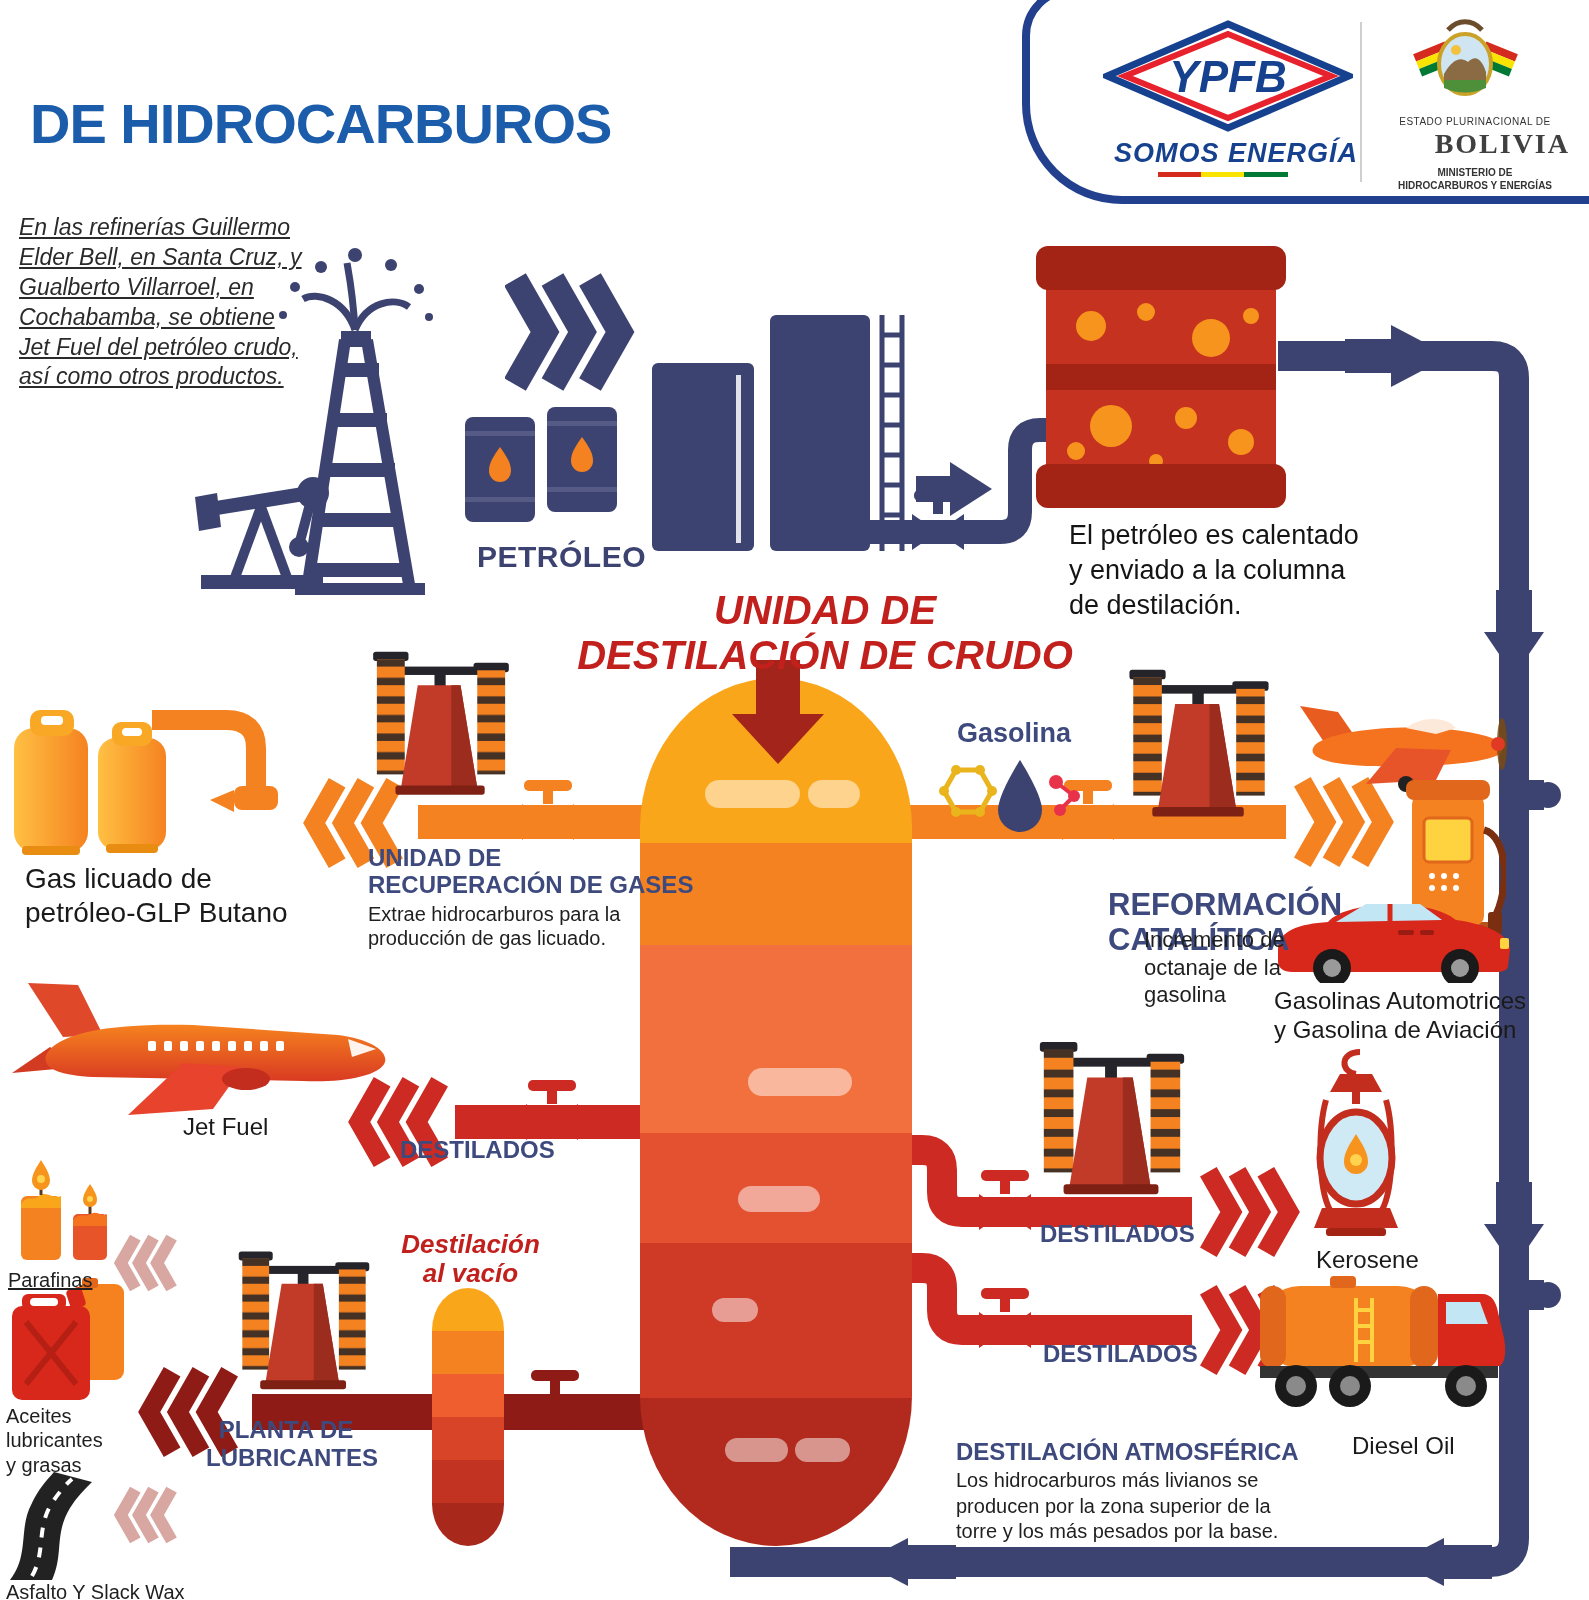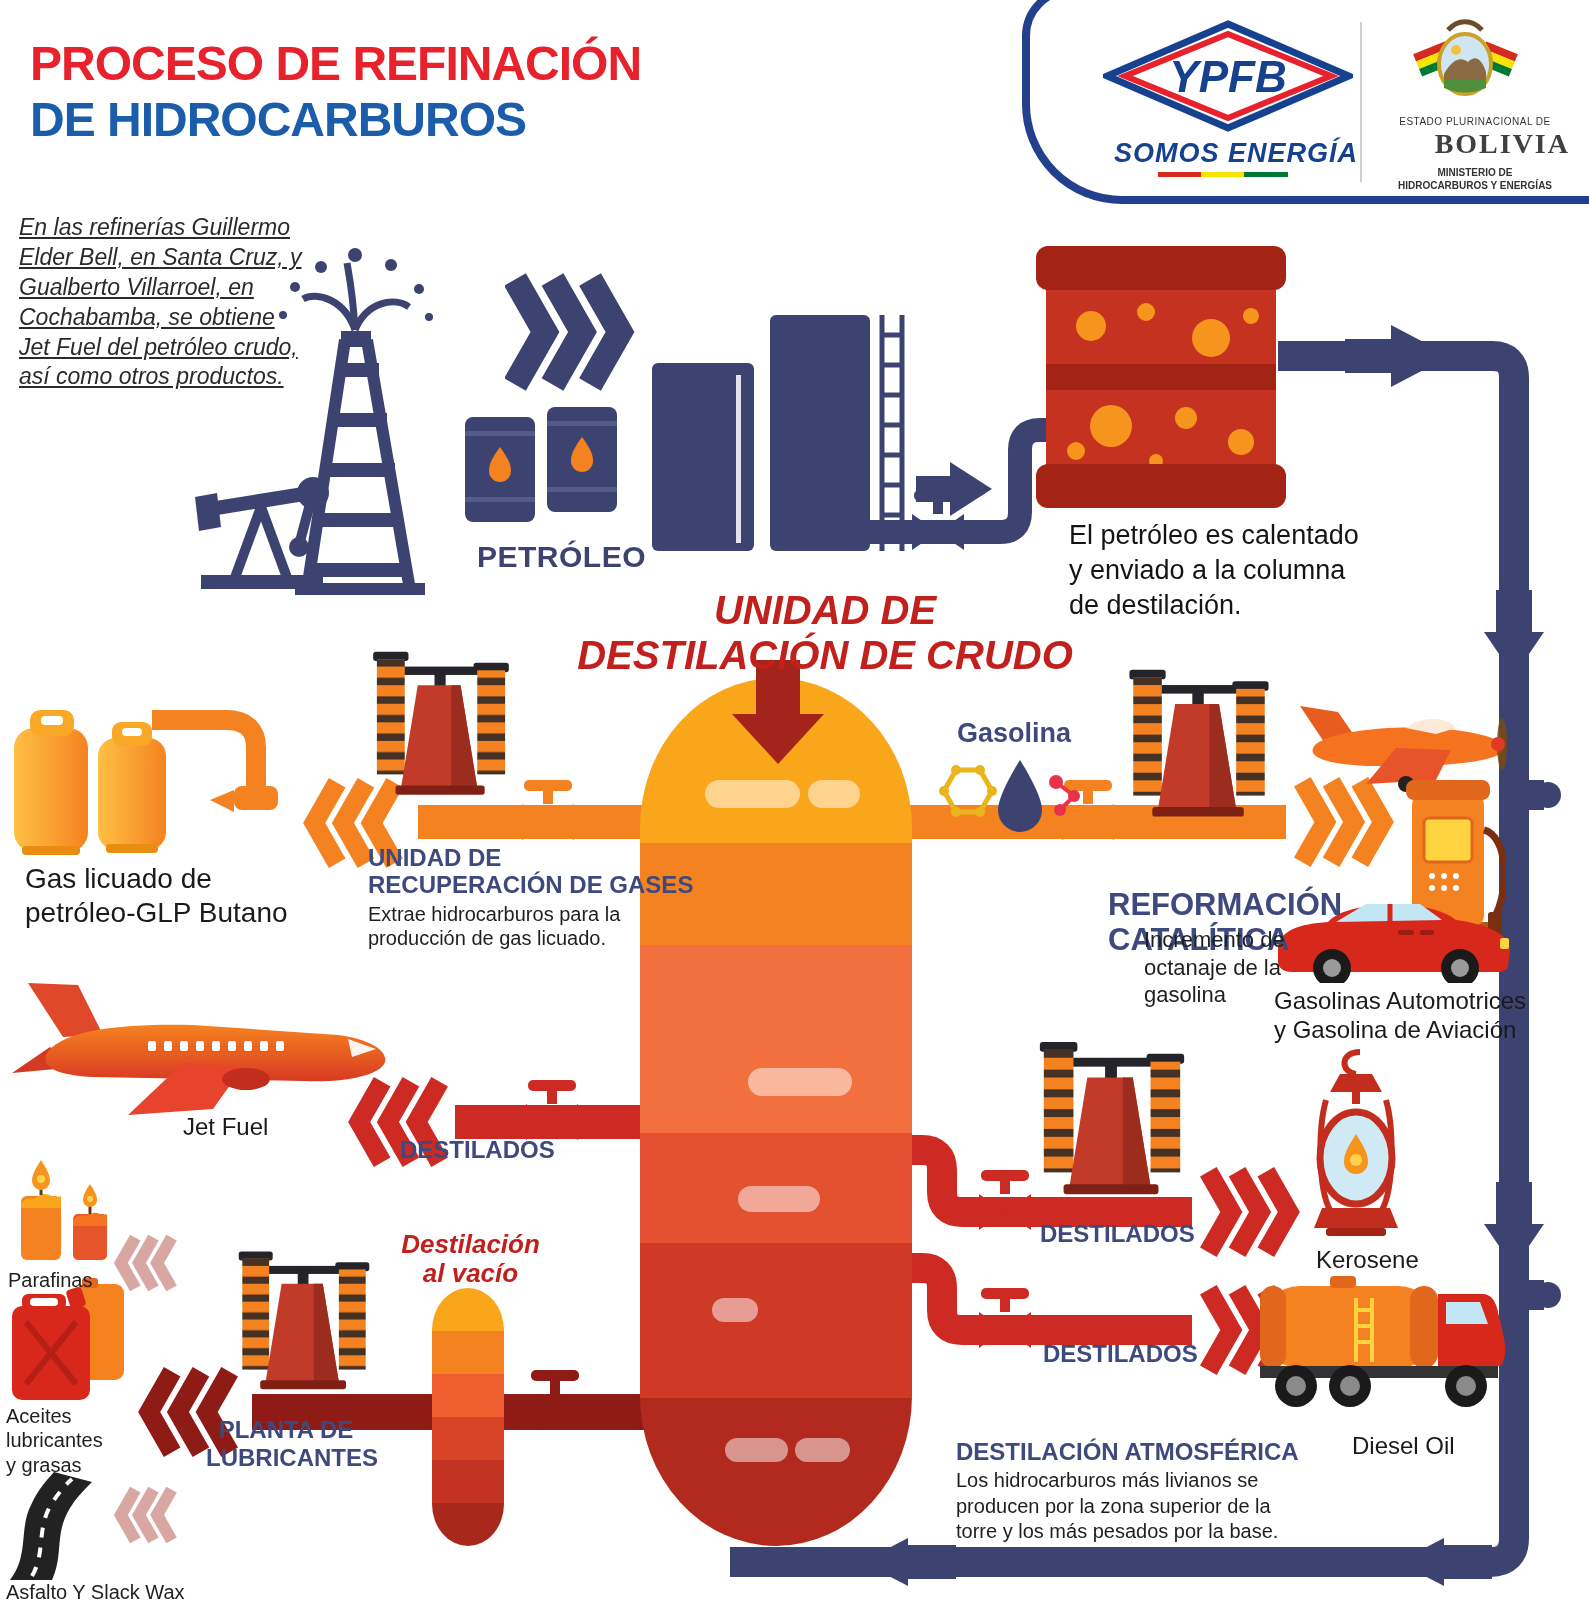--- a/index.html
+++ b/index.html
@@ -1,21 +1,21 @@
 <!DOCTYPE html>
 <html><head>
 <meta charset="utf-8">
 <style>
   html,body{margin:0;padding:0;background:#fff;}
   #canvas{position:relative;width:1589px;height:1600px;background:#fff;overflow:hidden;
           font-family:"Liberation Sans",sans-serif;}
   .abs{position:absolute;}
   .t{position:absolute;white-space:pre-line;font-family:"Liberation Sans",sans-serif;}
   .title1{font-size:48px;font-weight:800;color:#e8222d;letter-spacing:-1px;line-height:1;}
-  .title2{font-size:48px;font-weight:800;color:#1b5cab;letter-spacing:-1px;line-height:1;}
+  .title2{font-size:56px;font-weight:800;color:#1b5cab;letter-spacing:-1px;line-height:1;}
   .intro{font-size:23px;font-style:italic;color:#2a2a2a;line-height:1.3;}
   .navy-bold{color:#3d4370;font-weight:bold;}
   .lbl-blue{color:#3e4a7e;font-weight:bold;}
   .red-it{color:#c1201d;font-weight:800;font-style:italic;}
   .plain{color:#1a1a1a;}
   .small{font-size:20px;color:#1f1f1f;line-height:1.22;}
   #column{position:absolute;left:640px;top:678px;width:272px;height:868px;
     border-radius:136px/150px;
     background:linear-gradient(180deg,#faa61a 0,#faa61a 165px,#f58220 165px,#f58220 267px,
       #f2703d 267px,#f2703d 455px,#e35130 455px,#e35130 565px,
@@ -464,21 +464,20 @@
     <path d="M46,60 C54,46 62,42 70,48 C78,40 84,46 88,58 L88,68 L46,68 Z" fill="#8a6b44"></path>
     <path d="M46,66 L88,66 L88,74 C74,80 60,80 46,74 Z" fill="#4e8f3a"></path>
     <circle cx="58" cy="36" r="5" fill="#f2c23e"></circle>
   </svg>
   <div class="t" style="left:350px;top:122px;width:190px;text-align:center;font-size:10px;letter-spacing:0.5px;color:#333;">ESTADO PLURINACIONAL DE</div>
   <div class="t" style="left:350px;top:134px;width:190px;text-align:right;font-size:28px;font-weight:bold;font-family:Liberation Serif, serif;letter-spacing:2px;color:#404040;">BOLIVIA</div>
   <div class="t" style="left:345px;top:172px;width:200px;text-align:center;font-size:10px;font-weight:bold;line-height:1.3;color:#333;">MINISTERIO DE
 HIDROCARBUROS Y ENERGÍAS</div>
 </div>
 
-<div class="t title1" style="left:30px;top:40px;">PROCESO DE REFINACIÓN</div>
 <div class="t title2" style="left:30px;top:96px;">DE HIDROCARBUROS</div>
 <div class="t intro" style="left:19px;top:213px;width:320px;text-decoration:underline;">En las refinerías Guillermo
 Elder Bell, en Santa Cruz, y
 Gualberto Villarroel, en
 Cochabamba, se obtiene
 Jet Fuel del petróleo crudo,
 así como otros productos.</div>
 
 <div class="t navy-bold" style="left:477px;top:540px;font-size:30px;letter-spacing:0.5px;">PETRÓLEO</div>
 <div class="t" style="left:1048px;top:518px;font-size:27px;line-height:1.3;color:#141414;margin-left:21px;">El petróleo es calentado
@@ -508,21 +507,21 @@
 <div class="t lbl-blue" style="left:1040px;top:1220px;font-size:24px;">DESTILADOS</div>
 <div class="t lbl-blue" style="left:1043px;top:1340px;font-size:24px;">DESTILADOS</div>
 <div class="t plain" style="left:1316px;top:1246px;font-size:24px;">Kerosene</div>
 <div class="t plain" style="left:1352px;top:1432px;font-size:24px;">Diesel Oil</div>
 
 <div class="t red-it" style="left:398px;top:1230px;width:145px;text-align:center;font-size:26px;line-height:1.1;">Destilación
 al vacío</div>
 <div class="t lbl-blue" style="left:206px;top:1416px;width:160px;text-align:center;font-size:24px;line-height:1.15;">PLANTA DE
 LUBRICANTES</div>
 
-<div class="t small" style="left:8px;top:1268px;">Parafinas</div>
+<div class="t small" style="left:8px;top:1268px;text-decoration:underline;">Parafinas</div>
 <div class="t small" style="left:6px;top:1404px;">Aceites
 lubricantes
 y grasas</div>
 <div class="t small" style="left:6px;top:1580px;">Asfalto Y Slack Wax</div>
 
 <div class="t lbl-blue" style="left:956px;top:1438px;font-size:24px;">DESTILACIÓN ATMOSFÉRICA</div>
 <div class="t small" style="left:956px;top:1468px;line-height:1.28;">Los hidrocarburos más livianos se
 producen por la zona superior de la
 torre y los más pesados por la base.</div>
 

